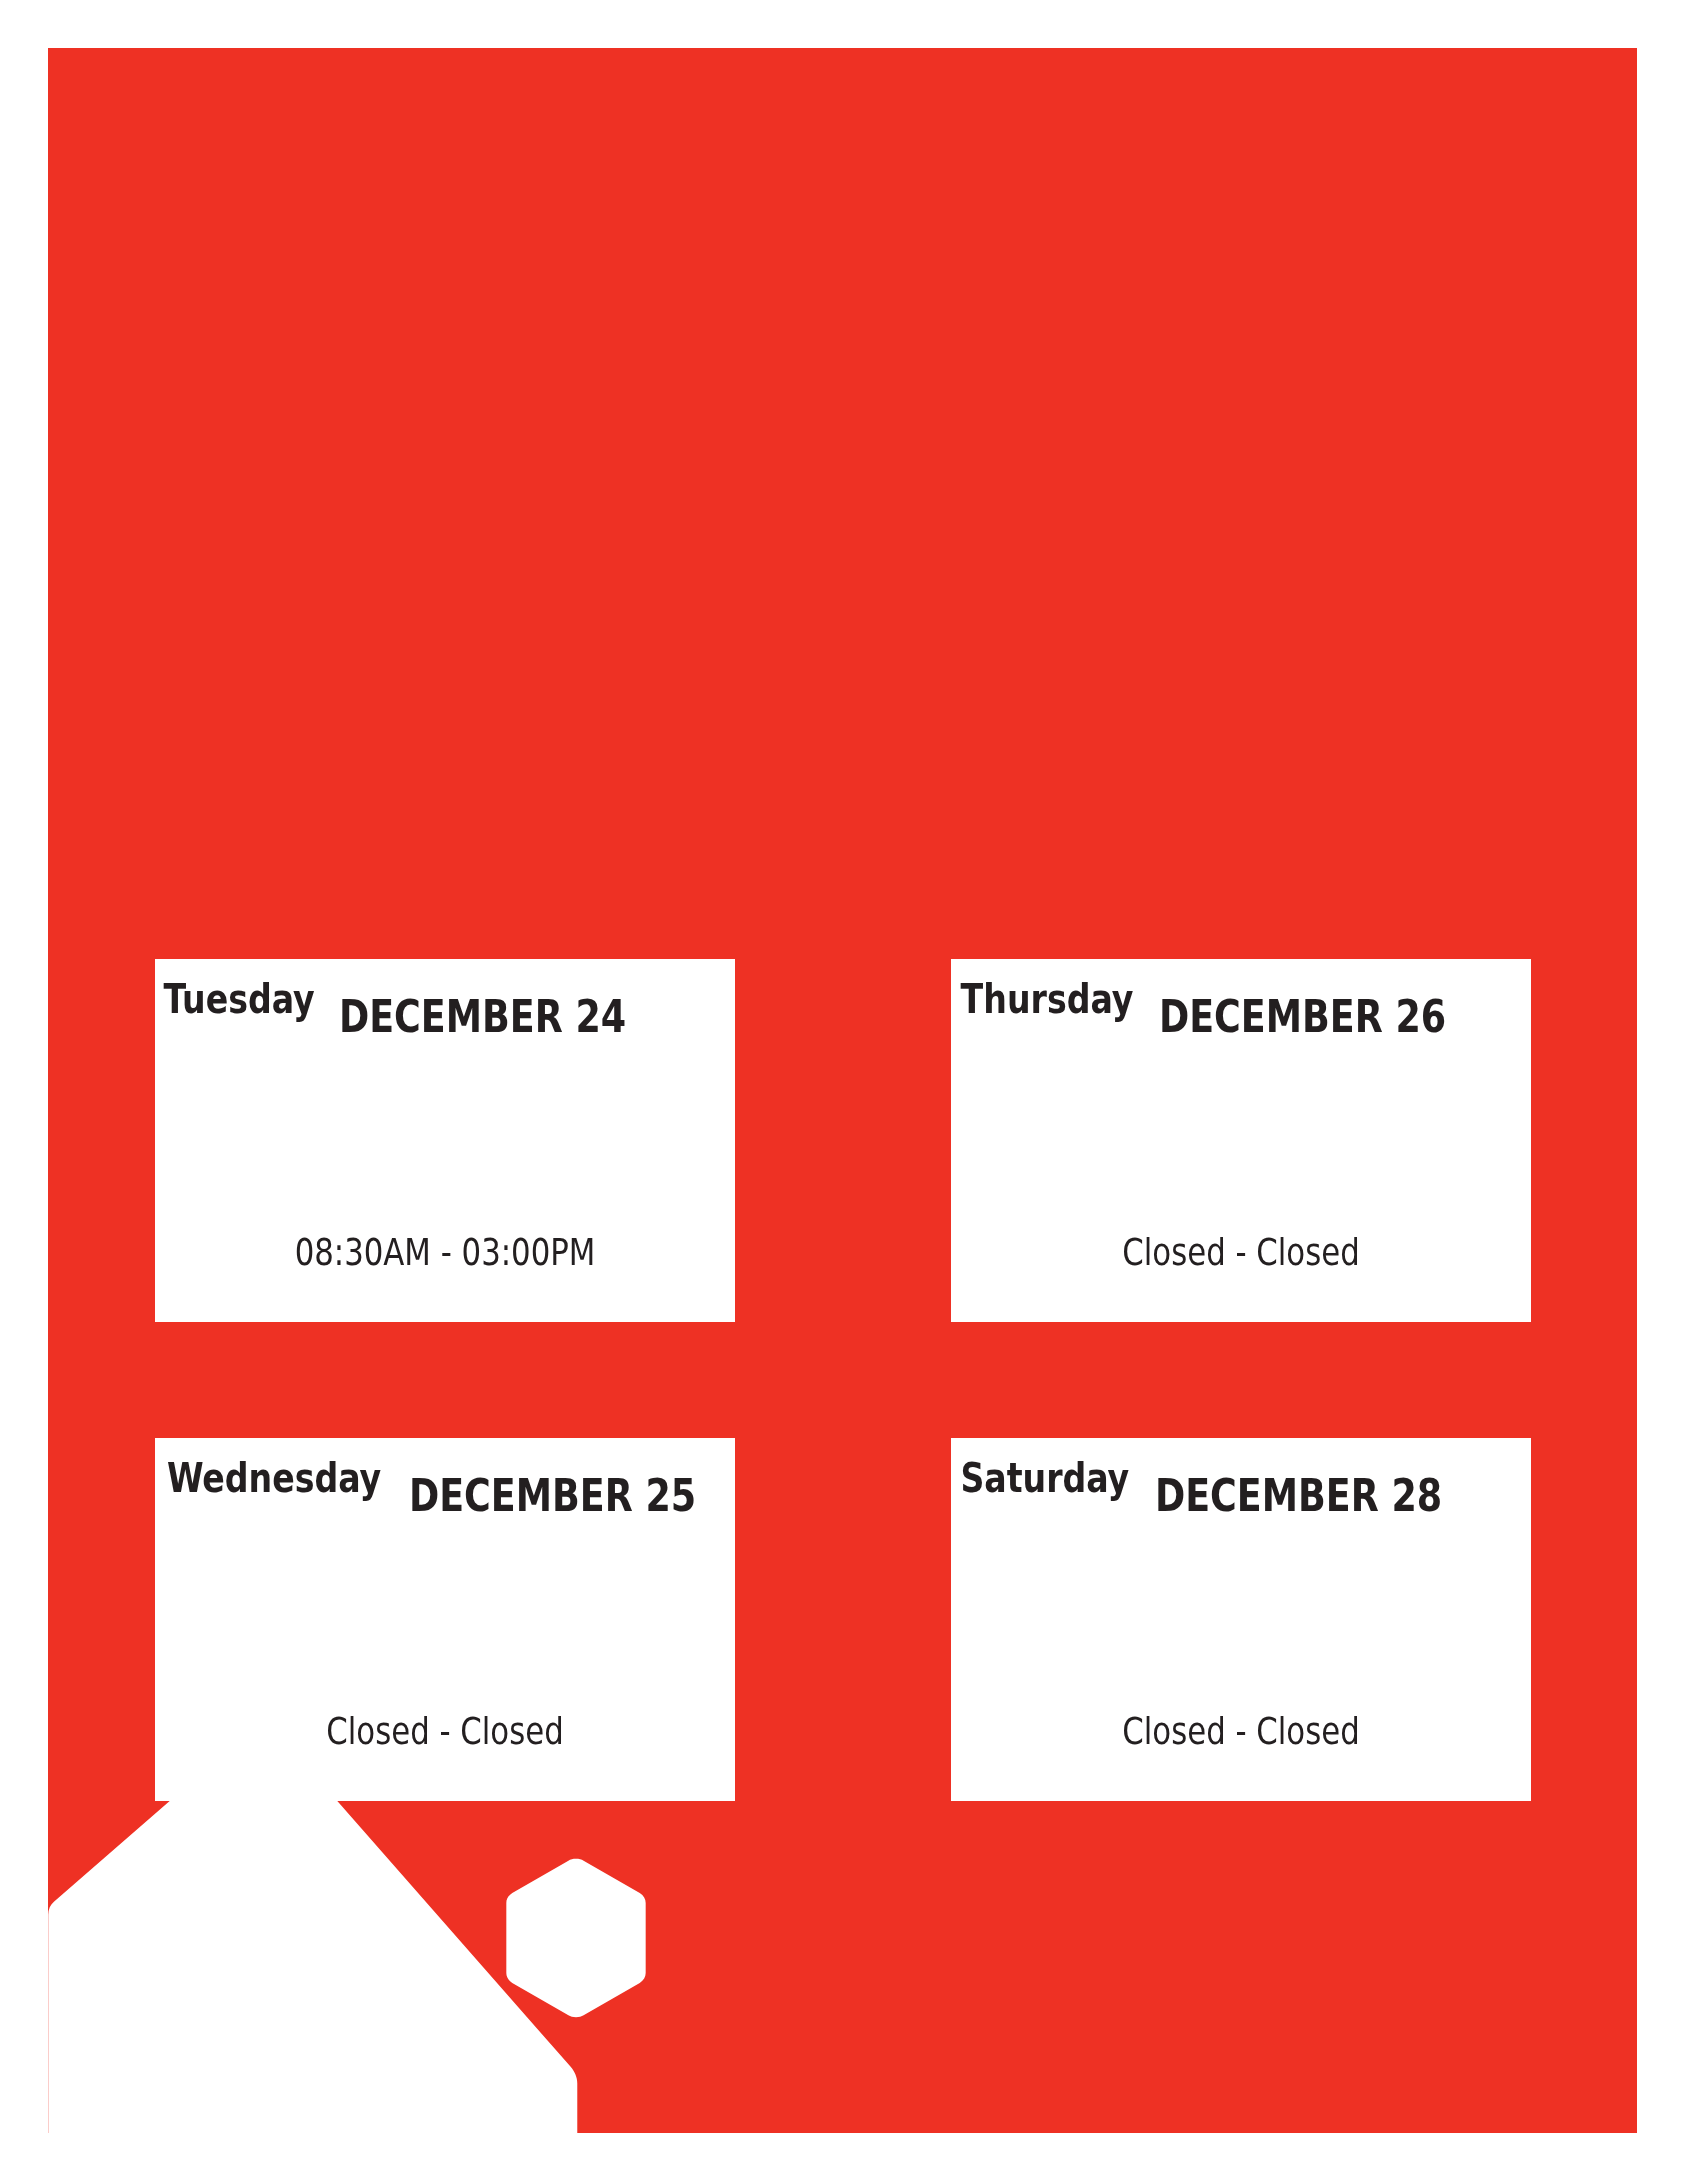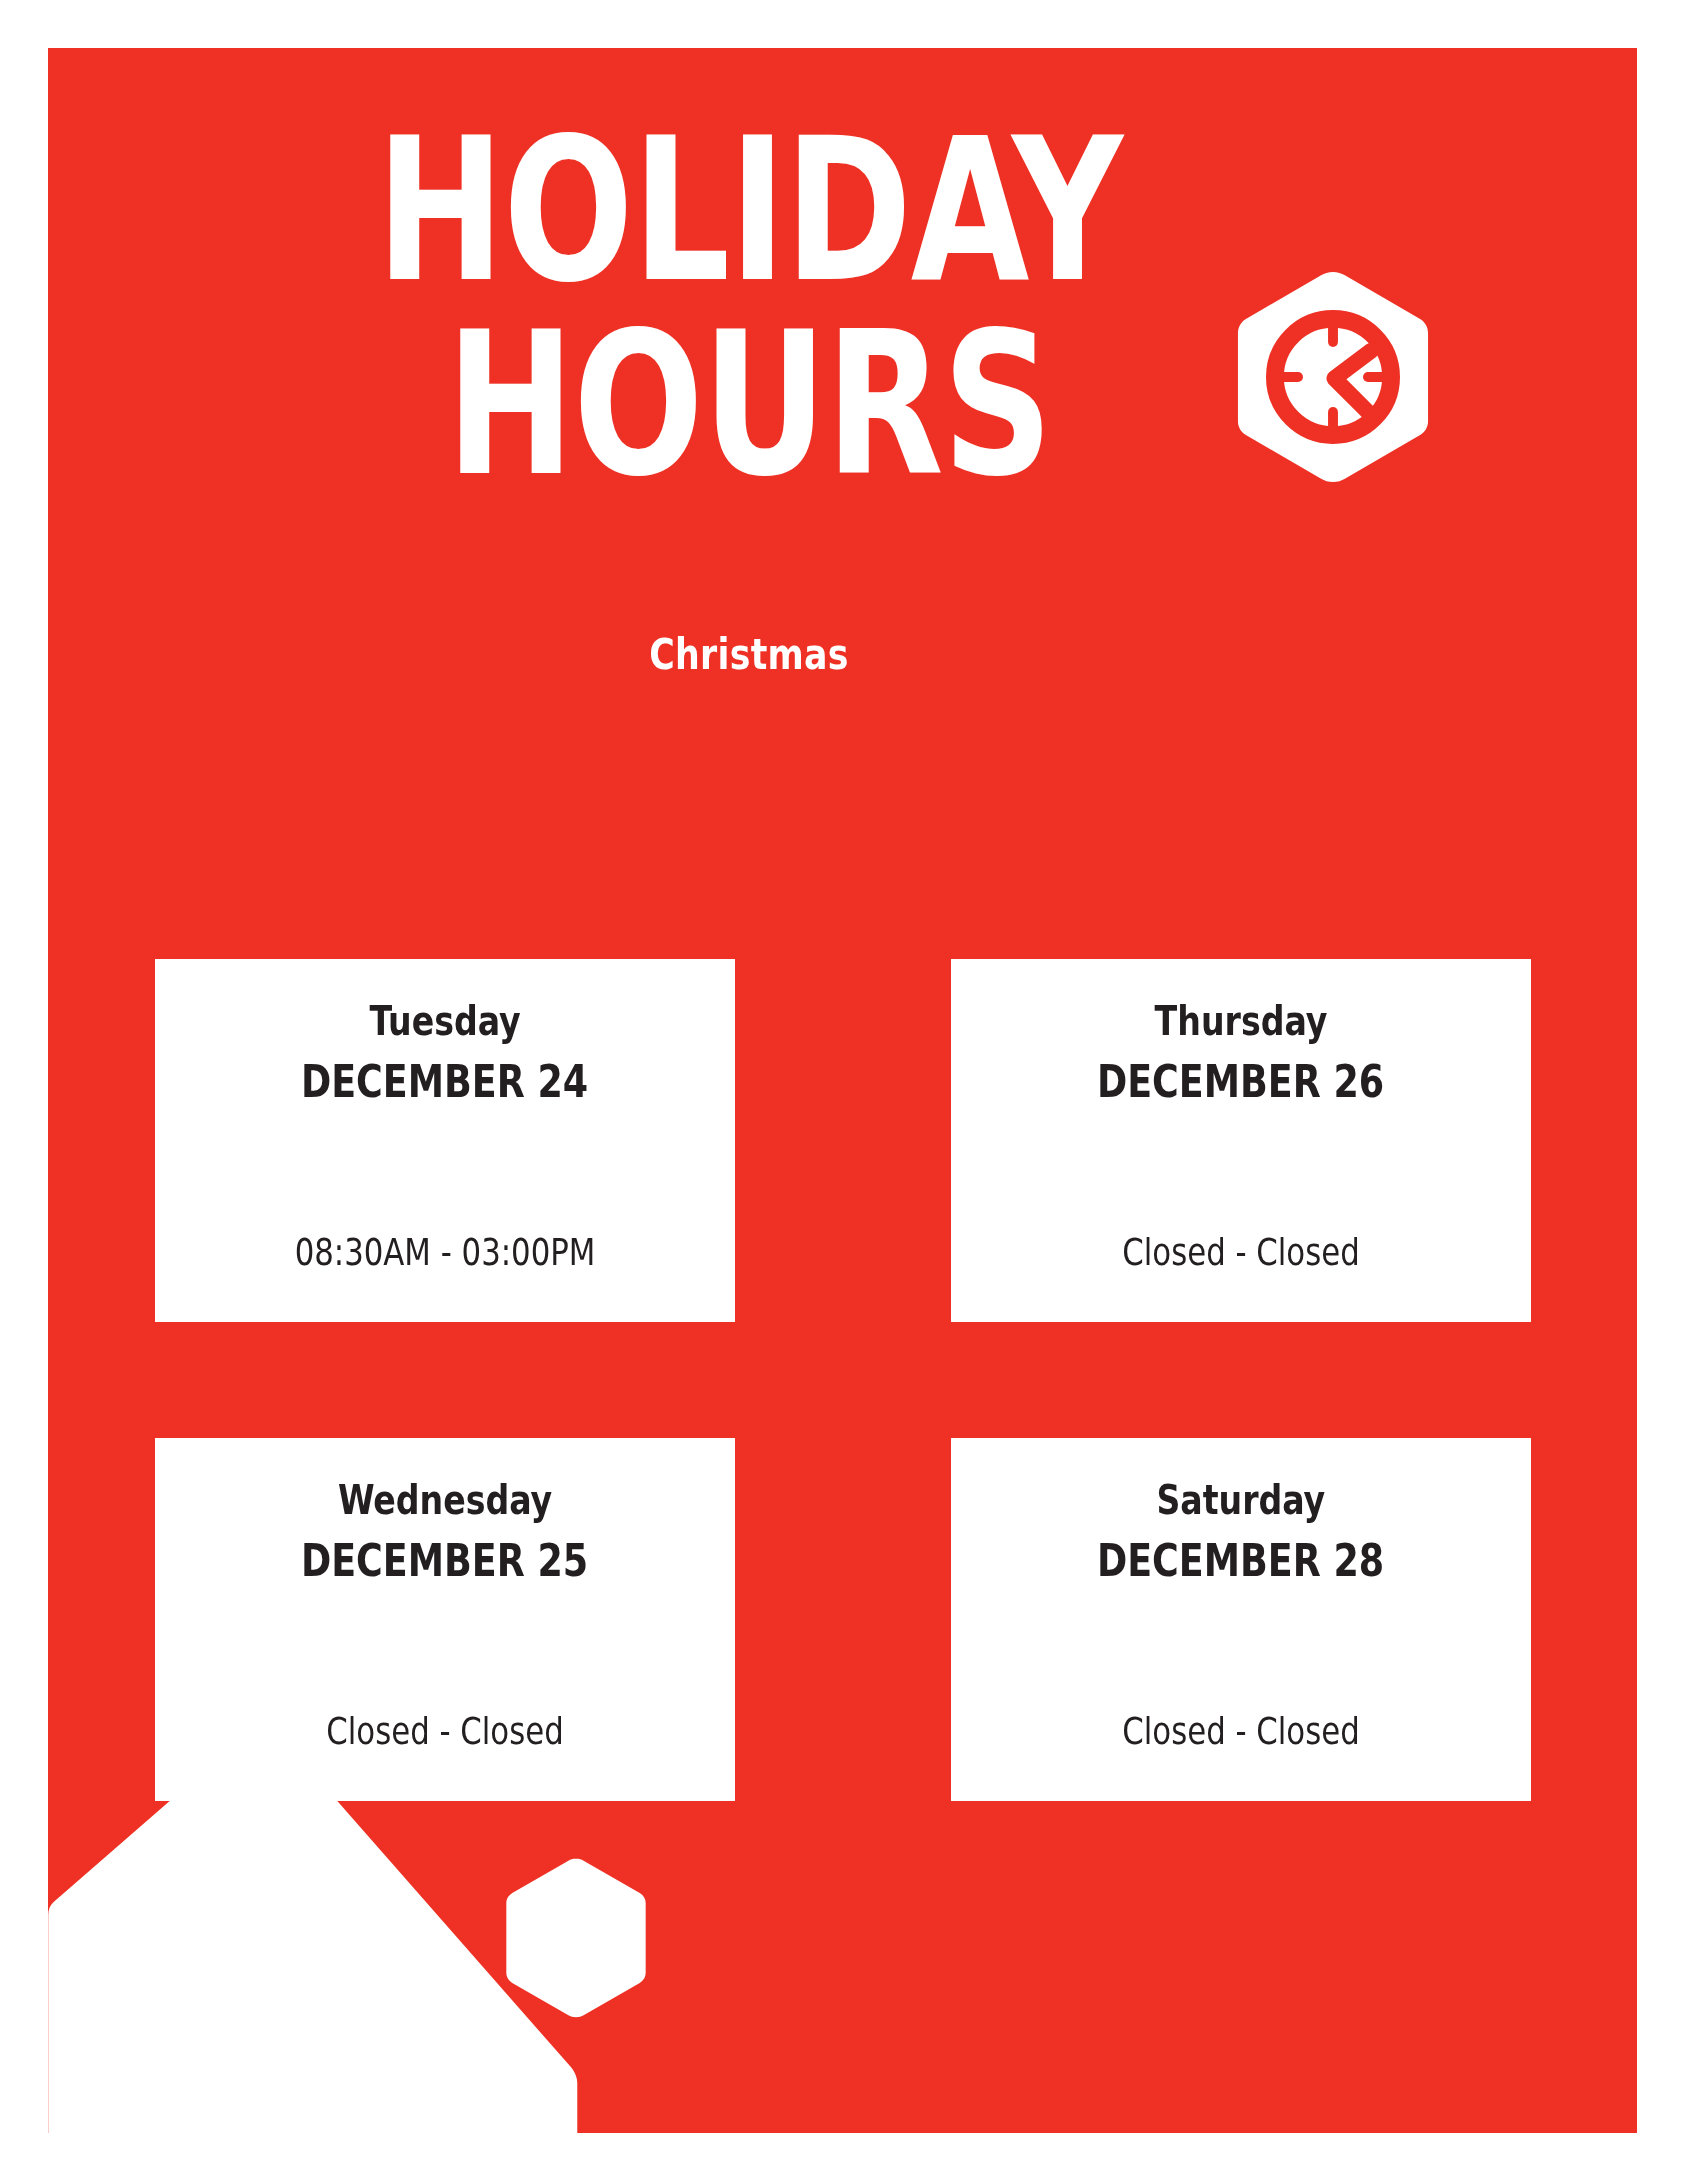--- a/index.html
+++ b/index.html
@@ -85,24 +85,23 @@
     display: grid;
     grid-template-columns: 580px 580px;
     grid-template-rows: 363px 363px;
     column-gap: 216px;
     row-gap: 116px;
   }
   .day-card {
     background: #ffffff;
     position: relative;
     display: flex;
-    flex-direction: column;
-    align-items: center;
+    flex-direction: row;
     box-sizing: border-box;
-    padding-top: 41px;
+    padding-top: 19px;
   }
   .card-dayname {
     color: #231f20;
     font-family: "DejaVu Sans Condensed", "DejaVu Sans", sans-serif;
     font-weight: 700;
     font-size: 41px;
     line-height: 1.05;
     letter-spacing: 0px;
     transform: scaleX(0.9);
   }
@@ -149,59 +148,20 @@
     width: 142px;
     height: 164px;
   }
   #small-hex svg { display: block; width: 142px; height: 164px; }
 </style>
 </head>
 <body>
 
 <div id="poster">
 
-  <div id="header">
-
-    <div id="poster-title">
-      <div>HOLIDAY</div>
-      <div>HOURS</div>
-    </div>
-
-    <div id="poster-subtitle">Christmas</div>
-
-    <div id="clock-badge">
-      <svg viewBox="0 0 300 330" xmlns="http://www.w3.org/2000/svg">
-
-        <path d="M150 6
-                 C157 6 163 8 168 11
-                 L282 77
-                 C290 82 294 90 294 98
-                 L294 232
-                 C294 240 290 248 282 253
-                 L168 319
-                 C163 322 157 324 150 324
-                 C143 324 137 322 132 319
-                 L18 253
-                 C10 248 6 240 6 232
-                 L6 98
-                 C6 90 10 82 18 77
-                 L132 11
-                 C137 8 143 6 150 6 Z" fill="#ffffff"></path>
-
-        <circle cx="150" cy="165" r="88" fill="none" stroke="#ee3124" stroke-width="27"></circle>
-
-        <line x1="150" y1="90" x2="150" y2="112" stroke="#ee3124" stroke-width="15" stroke-linecap="round"></line>
-        <line x1="150" y1="218" x2="150" y2="240" stroke="#ee3124" stroke-width="15" stroke-linecap="round"></line>
-        <line x1="75" y1="165" x2="97" y2="165" stroke="#ee3124" stroke-width="15" stroke-linecap="round"></line>
-        <line x1="203" y1="165" x2="225" y2="165" stroke="#ee3124" stroke-width="15" stroke-linecap="round"></line>
-
-        <path d="M208 125 L152 167 L203 218" fill="none" stroke="#ee3124" stroke-width="24" stroke-linecap="round" stroke-linejoin="round"></path>
-      </svg>
-    </div>
-  </div>
 
   <div id="cards">
 
     <div class="day-card">
       <div class="card-dayname">Tuesday</div>
       <div class="card-date">DECEMBER 24</div>
       <div class="card-hours">08:30AM - 03:00PM</div>
     </div>
 
     <div class="day-card">

